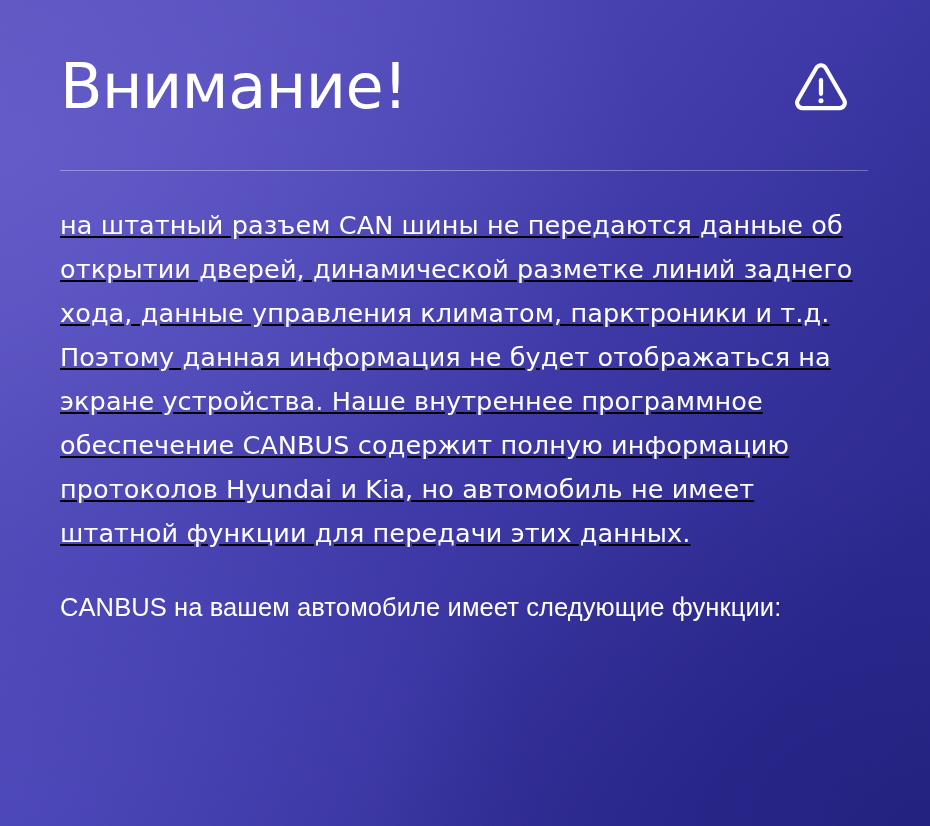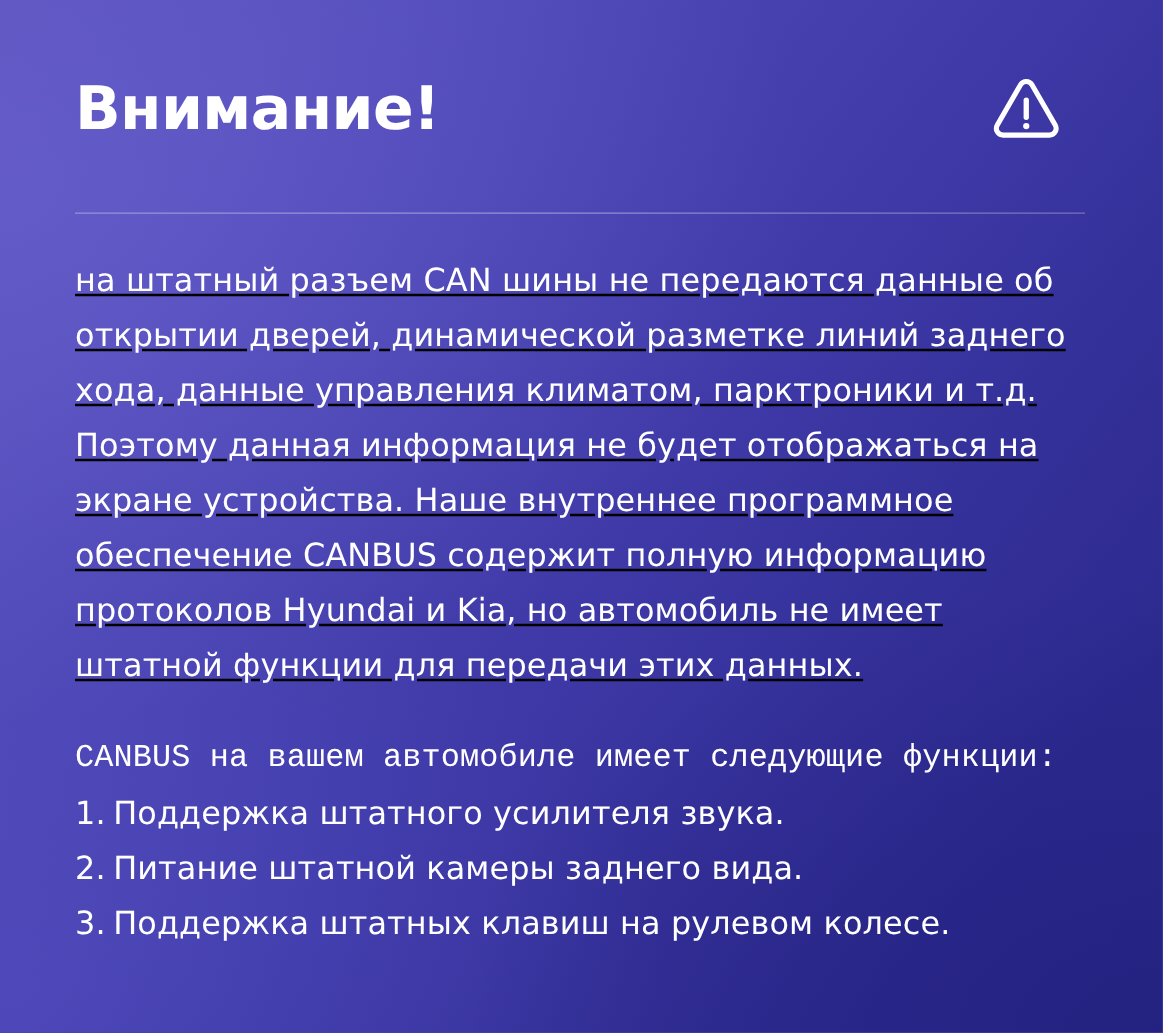--- a/index.html
+++ b/index.html
@@ -55,22 +55,22 @@
     display: flex;
     align-items: center;
     justify-content: space-between;
     height: 170px;
     padding-top: 4px;
     box-sizing: border-box;
   }
 
   .title {
     font-family: "DejaVu Sans", sans-serif;
-    font-weight: bold;
-    font-size: 48px;
+    font-weight: normal;
+    font-size: 62px;
     line-height: 1;
     letter-spacing: -0.5px;
     color: #ffffff;
     margin: 0;
     white-space: nowrap;
   }
 
   .warning-icon {
     width: 62px;
     height: 62px;
@@ -106,21 +106,21 @@
     margin: 0;
     max-width: 816px;
   }
 
   .features-block {
     padding-top: 30px;
   }
 
   .features-intro {
     color: #ffffff;
-    font-family: Liberation Mono, monospace;
+    font-family: Liberation Sans, sans-serif;
     font-size: 25.5px;
     line-height: 44px;
     letter-spacing: 0.1px;
     margin: 0;
     white-space: nowrap;
   }
 
   .features-list {
     list-style: none;
     margin: 0;
@@ -158,27 +158,16 @@
 
     <div class="divider"></div>
 
     <div class="body-block">
       <p class="paragraph">на штатный разъем CAN шины не передаются данные об открытии дверей, динамической разметке линий заднего хода, данные управления климатом, парктроники и т.д. Поэтому данная информация не будет отображаться на экране устройства. Наше внутреннее программное обеспечение CANBUS содержит полную информацию протоколов Hyundai и Kia, но автомобиль не имеет штатной функции для передачи этих данных.</p>
     </div>
 
     <div class="features-block">
       <p class="features-intro">CANBUS на вашем автомобиле имеет следующие функции:</p>
 
-      <ul class="features-list">
-        <li>
-          <span class="feat-num">1.</span><span>Поддержка штатного усилителя звука.</span>
-        </li>
-        <li>
-          <span class="feat-num">2.</span><span>Питание штатной камеры заднего вида.</span>
-        </li>
-        <li>
-          <span class="feat-num">3.</span><span>Поддержка штатных клавиш на рулевом колесе.</span>
-        </li>
-      </ul>
     </div>
 
   </div>
 </div>
 
 </body></html>

